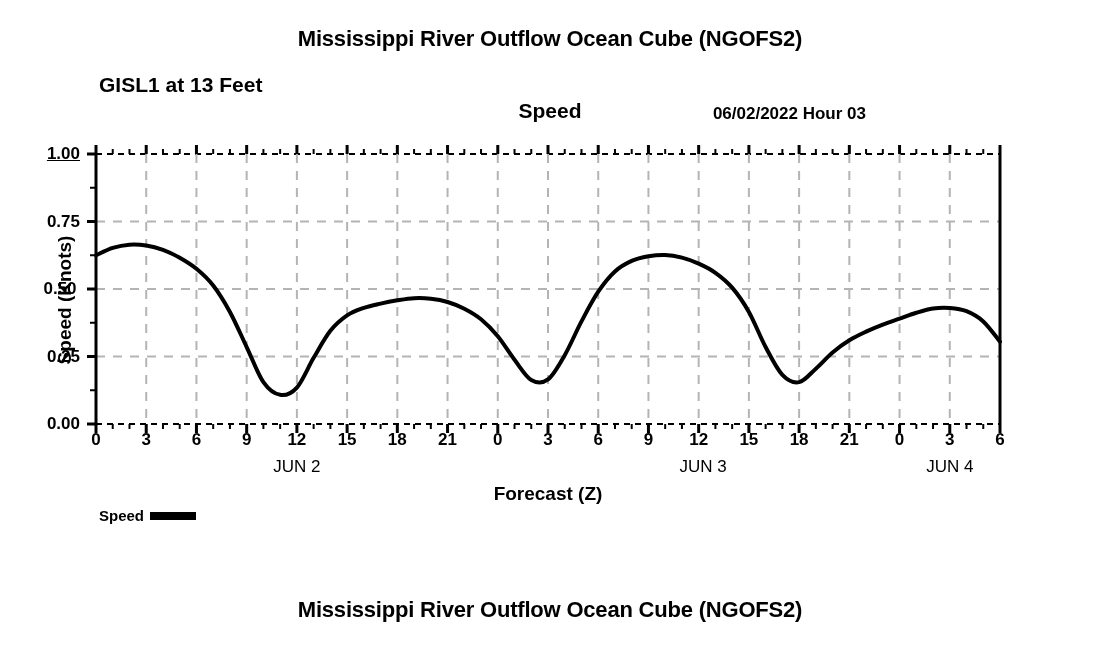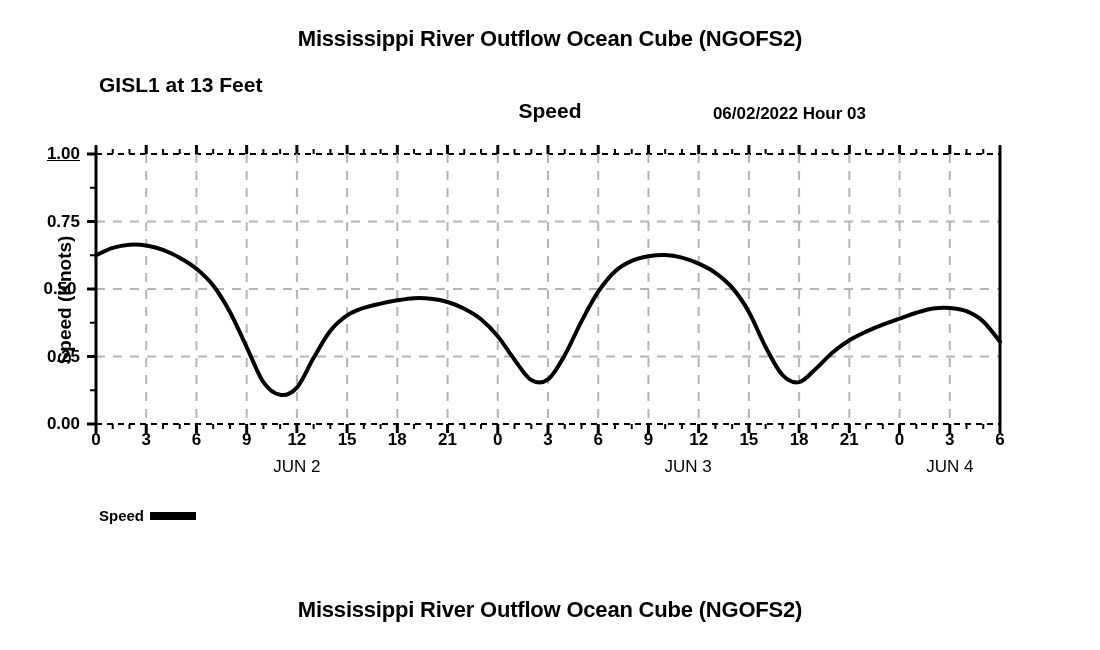--- a/index.html
+++ b/index.html
@@ -334,23 +334,24 @@
         <div class="xtick-label" style="left: 698.667px;">12</div>
         <div class="xtick-label" style="left: 748.889px;">15</div>
         <div class="xtick-label" style="left: 799.111px;">18</div>
         <div class="xtick-label" style="left: 849.333px;">21</div>
         <div class="xtick-label" style="left: 899.556px;">0</div>
         <div class="xtick-label" style="left: 949.778px;">3</div>
         <div class="xtick-label" style="left: 1000px;">6</div>
       </div>
     <div id="xday-layer">
         <div class="xday-label" style="left: 296.889px;">JUN 2</div>
-        <div class="xday-label" style="left: 688px;">JUN 3</div>
+        <div class="xday-label" style="left: 703px;">JUN 3</div>
         <div class="xday-label" style="left: 949.778px;">JUN 4</div>
       </div>
+    <div class="xaxis-title">Forecast (Z)</div>
   </div>
 
   <div class="legend">
     <span class="legend-text">Speed</span>
     <span class="legend-swatch" id="legend-swatch" style="background: rgb(0, 0, 0);"></span>
   </div>
 
   <div class="title-bottom">Mississippi River Outflow Ocean Cube (NGOFS2)</div>
 </div>
 

